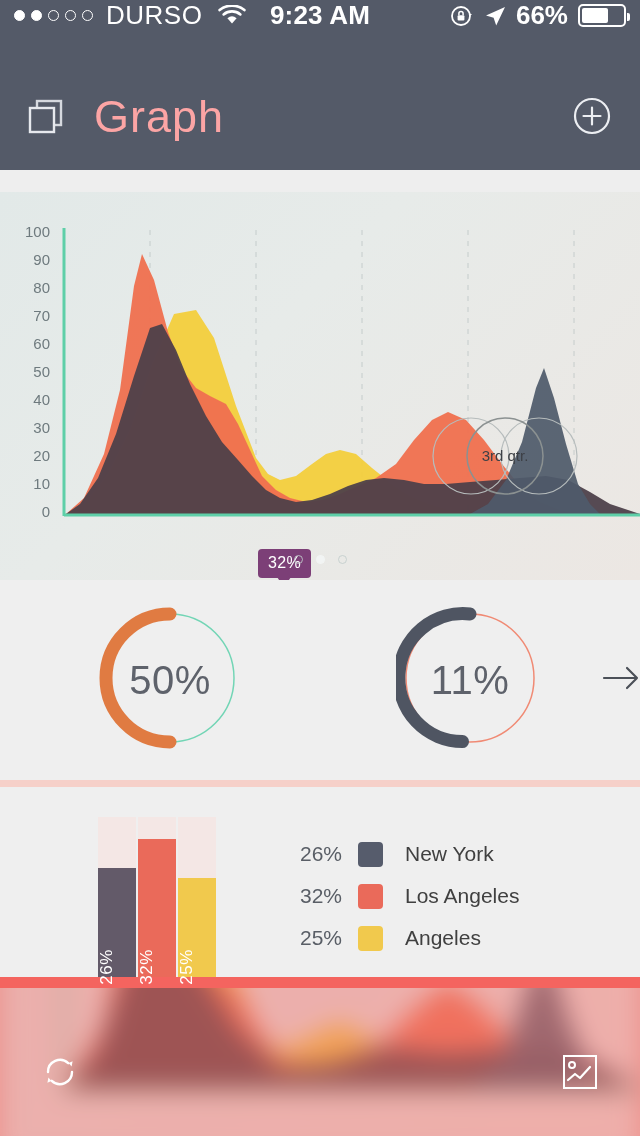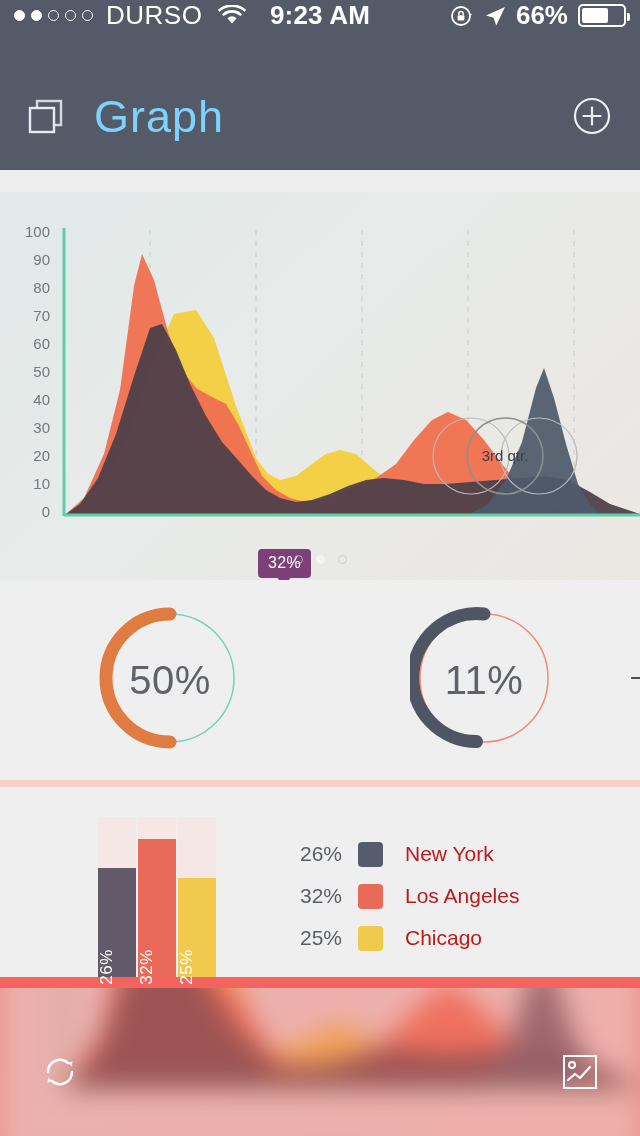--- a/index.html
+++ b/index.html
@@ -41,21 +41,21 @@
   .batt-fill{ height:100%; background:#fff; border-radius:2px; width:66%; }
 
   
   .navbar{
     height:108px; background:#545a68;
     display:flex; align-items:center; padding:0 26px;
     position:relative;
   }
   .layers-icon{ width:40px; height:40px; position:relative; flex:0 0 auto; }
   .nav-title{
-    font-size:45px; color:#7dd3fc; font-weight:300;
+    font-size:45px; color:#fca5a5; font-weight:300;
     margin-left:28px; letter-spacing:1px; line-height:1;
   }
   .plus-btn{ margin-left:auto; width:44px; height:44px; }
 
   
   .chart-card{
     height:388px; position:relative;
     background:linear-gradient(135deg,#e2e9e8 0%,#e7ebe9 40%,#ece7e3 100%);
     overflow:hidden;
     margin-top:22px;
@@ -82,21 +82,21 @@
   }
   .dots i{
     width:9px; height:9px; border-radius:50%;
     border:1.7px solid #c2cccc; display:block; opacity:.85;
   }
   .dots i.active{ background:#f4f7f7; border-color:#f4f7f7; }
 
   
   .rings{
     height:200px; background:#efefef; position:relative;
-    display:flex; align-items:center;gap:14px;
+    display:flex; align-items:center;
   }
   .ring{ position:relative; }
   .ring-label{
     position:absolute; inset:0; display:flex; align-items:center; justify-content:center;
     font-size:40px; color:#5e626b; font-weight:300; letter-spacing:.5px;
   }
   .ring1{ margin-left:96px; }
   .ring2{ margin-left:152px; }
   .next-arrow{ margin-left:56px; }
   .divider-pink{ height:7px; background:#f6d0c9; }
@@ -114,21 +114,21 @@
   .bar-fill{ width:100%; position:relative; }
   .bar-text{
     position:absolute; left:50%; bottom:10px;
     transform:translateX(-50%) rotate(-90deg); transform-origin:center bottom;
     white-space:nowrap; font-size:17px; color:#fff; letter-spacing:.5px;
   }
   .legend{ margin-left:68px; margin-bottom:18px; }
   .legend-row{ display:flex; align-items:center; height:42px; }
   .legend-pct{ width:58px; text-align:right; font-size:21px; color:#595e66; }
   .legend-swatch{ width:25px; height:25px; border-radius:4px; margin-left:16px; }
-  .legend-name{ margin-left:22px; font-size:21px; color:#b91c1c; }
+  .legend-name{ margin-left:22px; font-size:21px; color:#404040; }
 
   
   .redline{ height:11px; background:#f4645f; }
   .bottom{
     position:relative; height:168px; overflow:hidden;
     background:#e7aea8;
   }
   .bottom-blur{
     position:absolute; left:0; top:-230px; width:640px; height:400px;
     filter:blur(13px); opacity:.95;
@@ -312,21 +312,21 @@
       <span class="legend-name">New York</span>
     </div>
     <div class="legend-row">
       <span class="legend-pct">32%</span>
       <span class="legend-swatch" style="background:#ea6a5a"></span>
       <span class="legend-name">Los Angeles</span>
     </div>
     <div class="legend-row">
       <span class="legend-pct">25%</span>
       <span class="legend-swatch" style="background:#f1c94d"></span>
-      <span class="legend-name">Chicago</span>
+      <span class="legend-name">Angeles</span>
     </div>
   </div>
 </div>
 
 <div class="redline"></div>
 
 <div class="bottom">
   <div class="bottom-blur">
     <svg width="640" height="400" viewBox="0 0 640 400">
       <g stroke="#b9c2c2" stroke-width="1" stroke-dasharray="5 6" opacity=".6">

